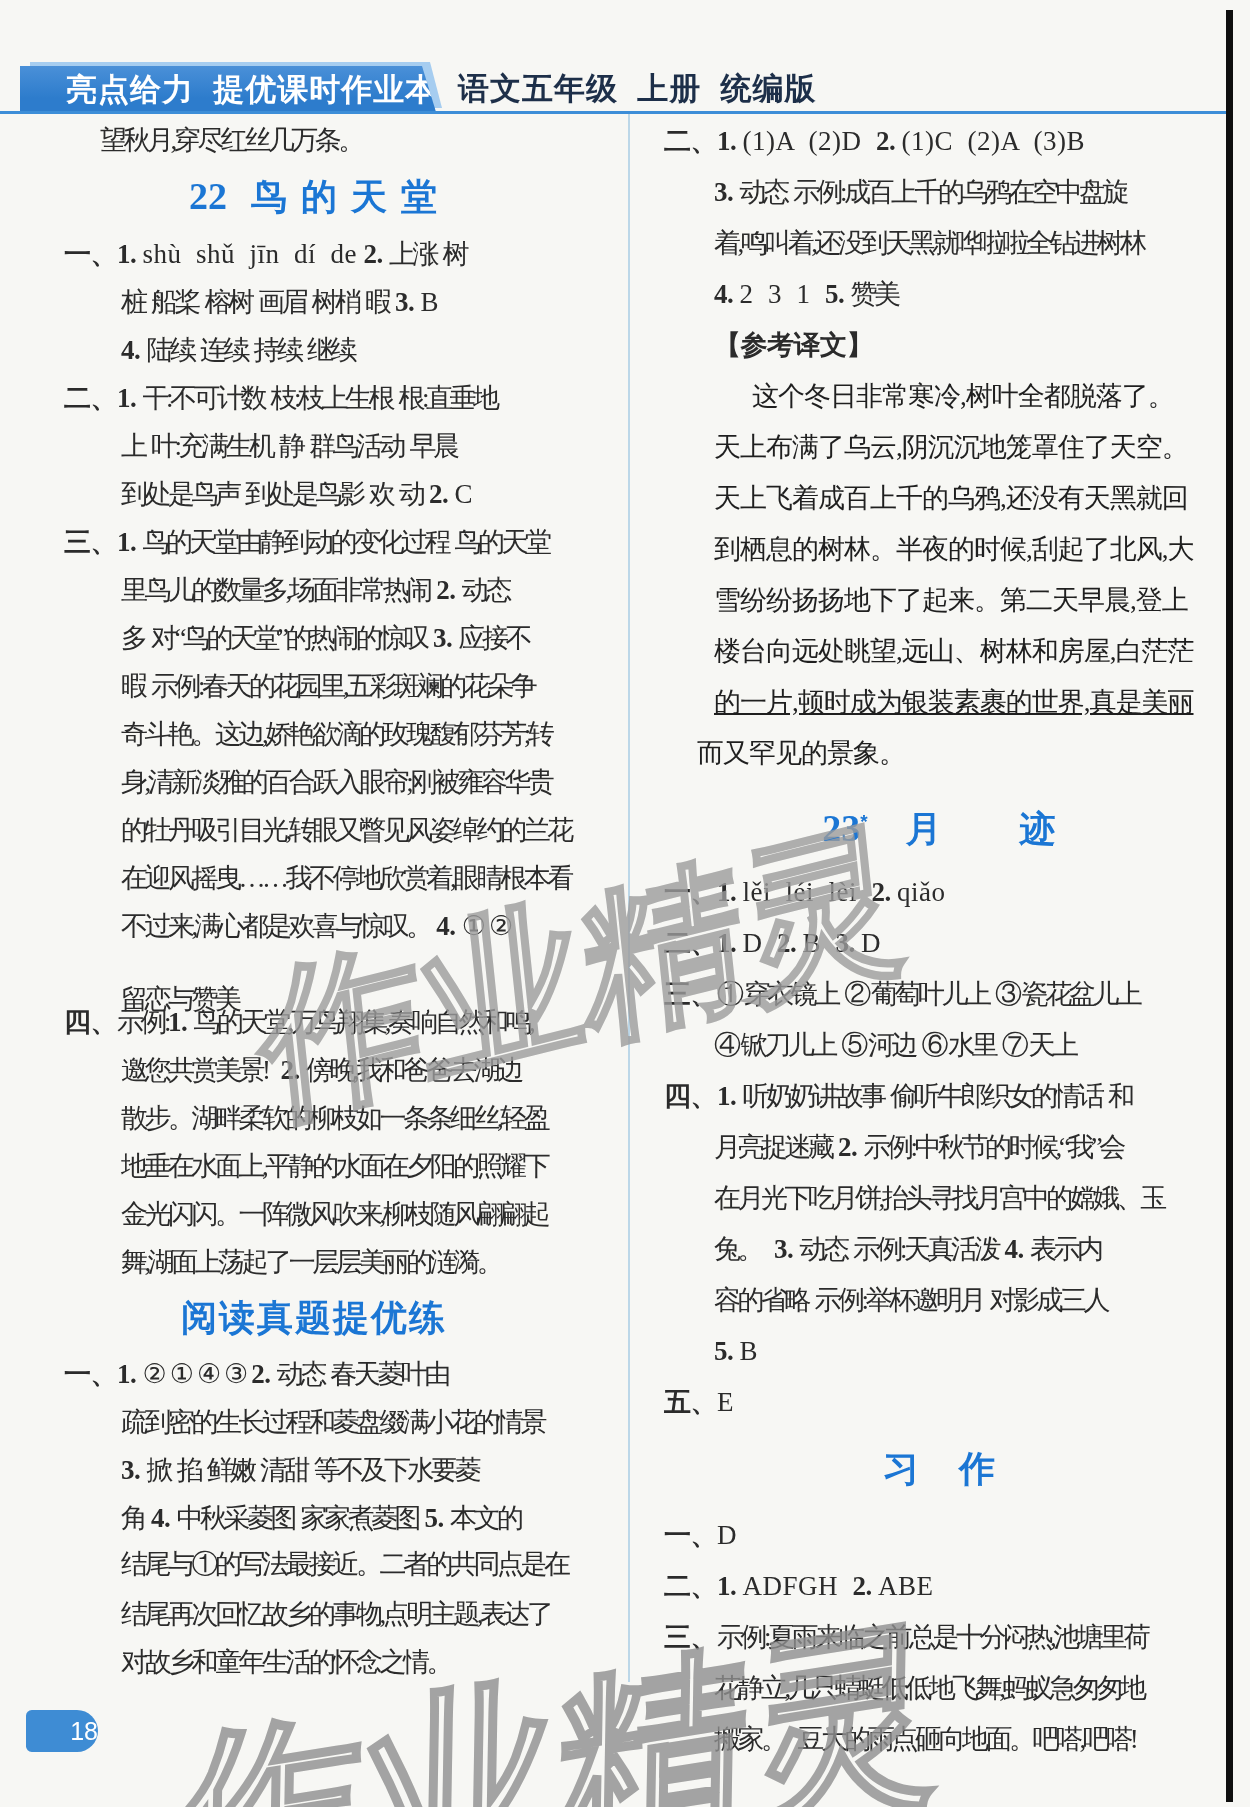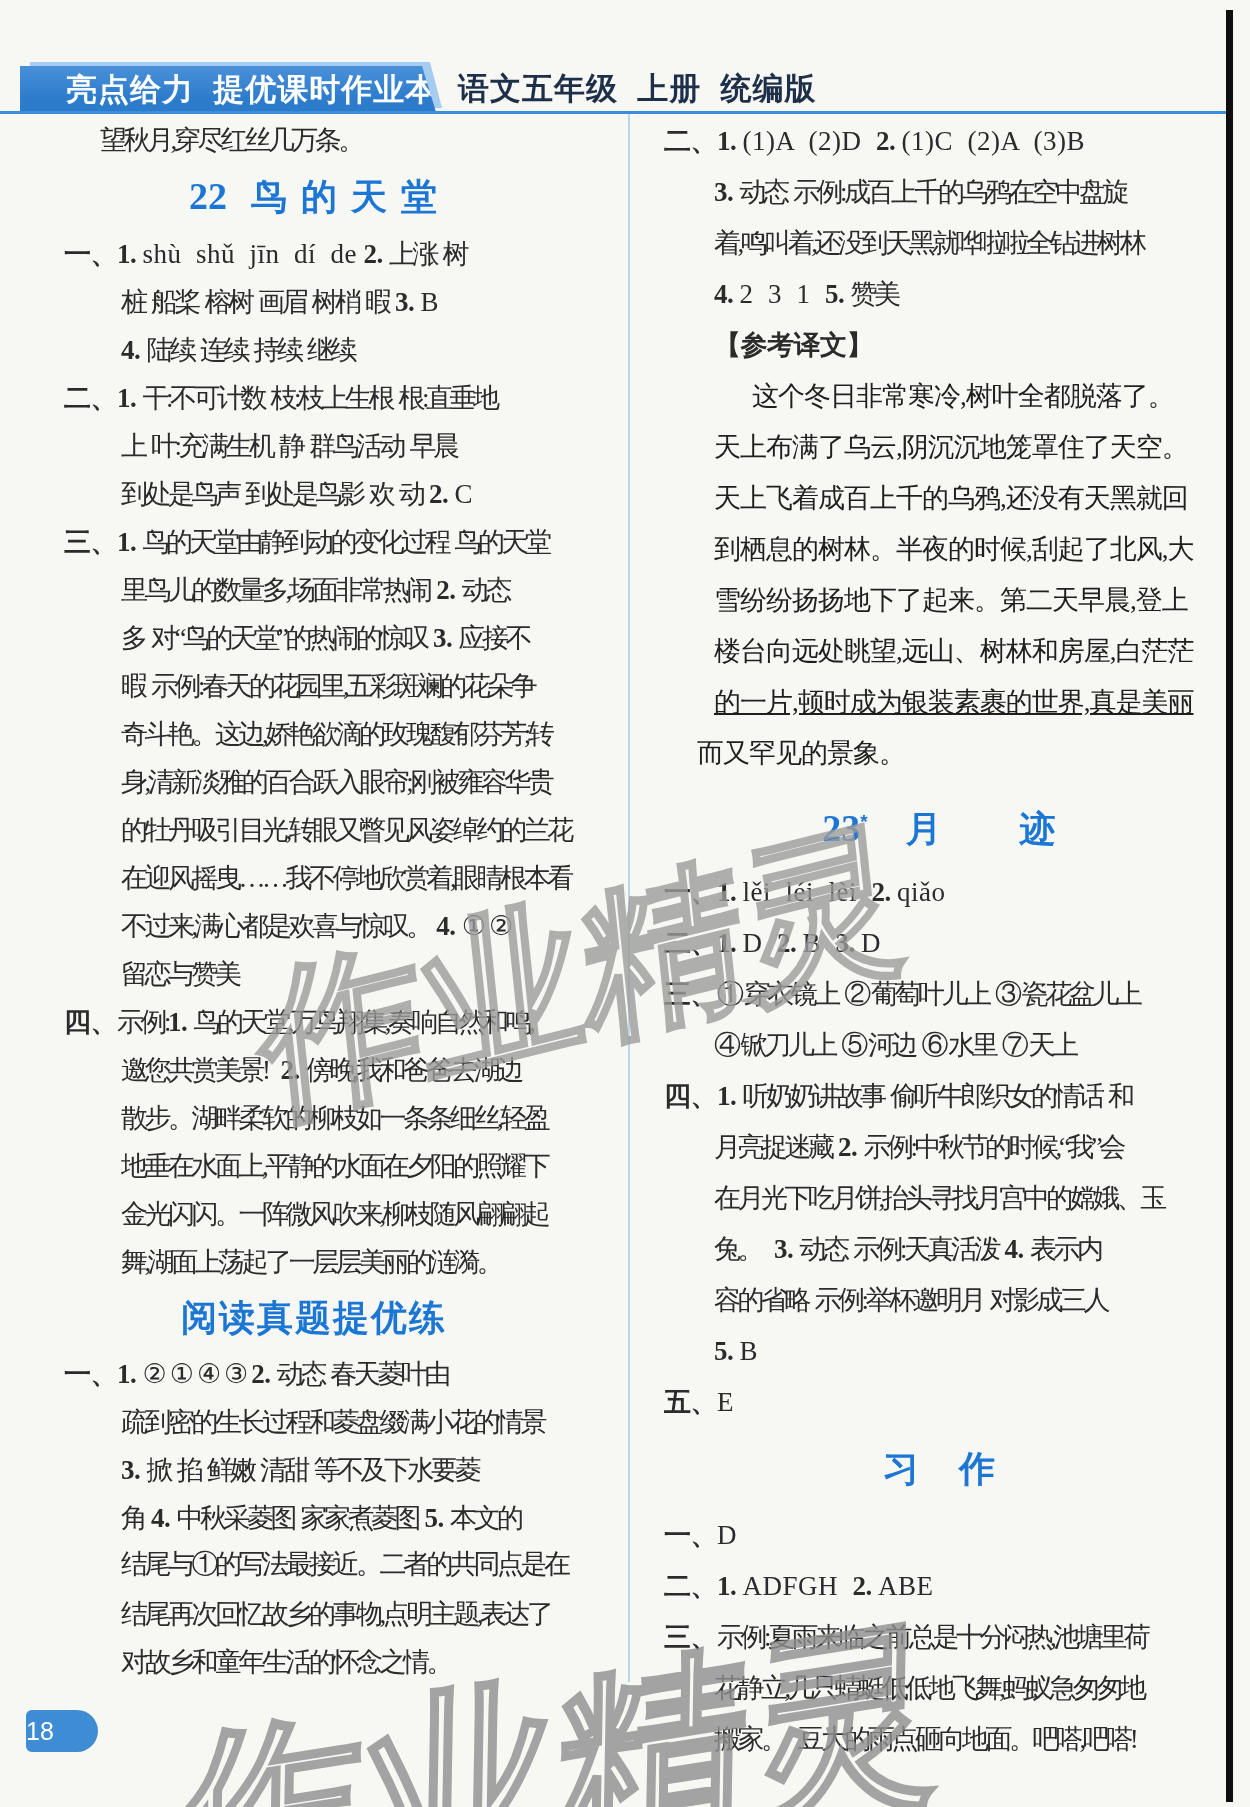--- a/index.html
+++ b/index.html
@@ -15,21 +15,21 @@
         font-family:"Liberation Sans","DejaVu Sans",sans-serif;font-weight:bold;font-size:31px;
         letter-spacing:1px;white-space:pre;}
   #subject{position:absolute;left:458px;top:64px;height:48px;line-height:50px;color:#1d2f49;
         font-family:"Liberation Sans","DejaVu Sans",sans-serif;font-weight:bold;font-size:31px;
         letter-spacing:1px;white-space:pre;}
   #header-rule{position:absolute;left:0;top:111px;width:1226px;height:3px;background:#3d8ed8;}
   
   #col-divider{position:absolute;left:628px;top:114px;width:2px;height:1568px;background:#bcd7e8;}
   #edge-bar{position:absolute;left:1226px;top:10px;width:7px;height:1792px;background:#0f0f0f;}
   #page-badge{position:absolute;left:26px;top:1710px;width:72px;height:42px;background:#3e8cd4;
-        border-radius:6px 22px 22px 6px;color:#fff;text-align:left;line-height:43px;
+        border-radius:6px 22px 22px 6px;color:#fff;text-align:right;line-height:43px;
         font-family:"Liberation Sans","DejaVu Sans",sans-serif;font-size:25px;}
   
   .ln{position:absolute;white-space:pre;font-size:27px;line-height:34px;color:#2b2b2b;
       letter-spacing:-3.5px;}
   .ln .b{font-weight:bold;letter-spacing:-0.5px;}
   .ln .lat{letter-spacing:0.5px;}
   .ln.kai{letter-spacing:-1px;color:#1f1f1f;}
   .ln.hd{text-align:center;letter-spacing:0;color:#1b76d4;font-weight:bold;font-size:36px;
       font-family:"Liberation Sans","DejaVu Sans",sans-serif;}
   .ln.hd .hnum{font-family:"Liberation Serif","DejaVu Serif",serif;font-size:38px;letter-spacing:0;}
@@ -68,21 +68,21 @@
       <div class="ln" style="top: 477px; left: 121px;"><span>到处是鸟声  到处是鸟影  欢  动  </span><span class="b">2. </span><span class="lat">C</span></div>
       <div class="ln" style="top: 525px; left: 64px;"><span class="b">三、</span><span class="b">1. </span><span>鸟的天堂由静到动的变化过程  鸟的天堂</span></div>
       <div class="ln" style="top: 573px; left: 121px;"><span>里鸟儿的数量多,场面非常热闹  </span><span class="b">2. </span><span>动态</span></div>
       <div class="ln" style="top: 621px; left: 121px;"><span>多  对“鸟的天堂”的热闹的惊叹  </span><span class="b">3. </span><span>应接不</span></div>
       <div class="ln" style="top: 669px; left: 121px;"><span>暇  示例:春天的花园里,五彩斑斓的花朵争</span></div>
       <div class="ln" style="top: 717px; left: 121px;"><span>奇斗艳。这边,娇艳欲滴的玫瑰馥郁芬芳;转</span></div>
       <div class="ln" style="top: 765px; left: 121px;"><span>身,清新淡雅的百合跃入眼帘;刚被雍容华贵</span></div>
       <div class="ln" style="top: 813px; left: 121px;"><span>的牡丹吸引目光,转眼又瞥见风姿绰约的兰花</span></div>
       <div class="ln" style="top: 861px; left: 121px;"><span>在迎风摇曳……我不停地欣赏着,眼睛根本看</span></div>
       <div class="ln" style="top: 909px; left: 121px;"><span>不过来,满心都是欢喜与惊叹。  </span><span class="b">4. </span><span>①  ②</span></div>
-      <div class="ln" style="top: 957px; left: 121px;"><span>留恋与赞美</span></div>
+      <div class="ln" style="top: 982px; left: 121px;"><span>留恋与赞美</span></div>
       <div class="ln" style="top: 1005px; left: 64px;"><span class="b">四、</span><span>示例:</span><span class="b">1. </span><span>鸟的天堂,万鸟翔集,奏响自然和鸣,</span></div>
       <div class="ln" style="top: 1053px; left: 121px;"><span>邀您共赏美景!    </span><span class="b">2. </span><span>傍晚,我和爸爸去湖边</span></div>
       <div class="ln" style="top: 1101px; left: 121px;"><span>散步。湖畔柔软的柳枝如一条条细丝,轻盈</span></div>
       <div class="ln" style="top: 1149px; left: 121px;"><span>地垂在水面上,平静的水面在夕阳的照耀下</span></div>
       <div class="ln" style="top: 1197px; left: 121px;"><span>金光闪闪。一阵微风吹来,柳枝随风翩翩起</span></div>
       <div class="ln" style="top: 1245px; left: 121px;"><span>舞,湖面上荡起了一层层美丽的涟漪。</span></div>
       <div class="ln hd" style="top: 1301px; left: 64px; width: 500px;"><span class="hcn">阅读真题提优练</span></div>
       <div class="ln" style="top: 1357px; left: 64px;"><span class="b">一、</span><span class="b">1. </span><span>②  ①  ④  ③  </span><span class="b">2. </span><span>动态  春天菱叶由</span></div>
       <div class="ln" style="top: 1405px; left: 121px;"><span>疏到密的生长过程和菱盘缀满小花的情景</span></div>
       <div class="ln" style="top: 1453px; left: 121px;"><span class="b">3. </span><span>掀  掐  鲜嫩  清甜  等不及下水要菱</span></div>

